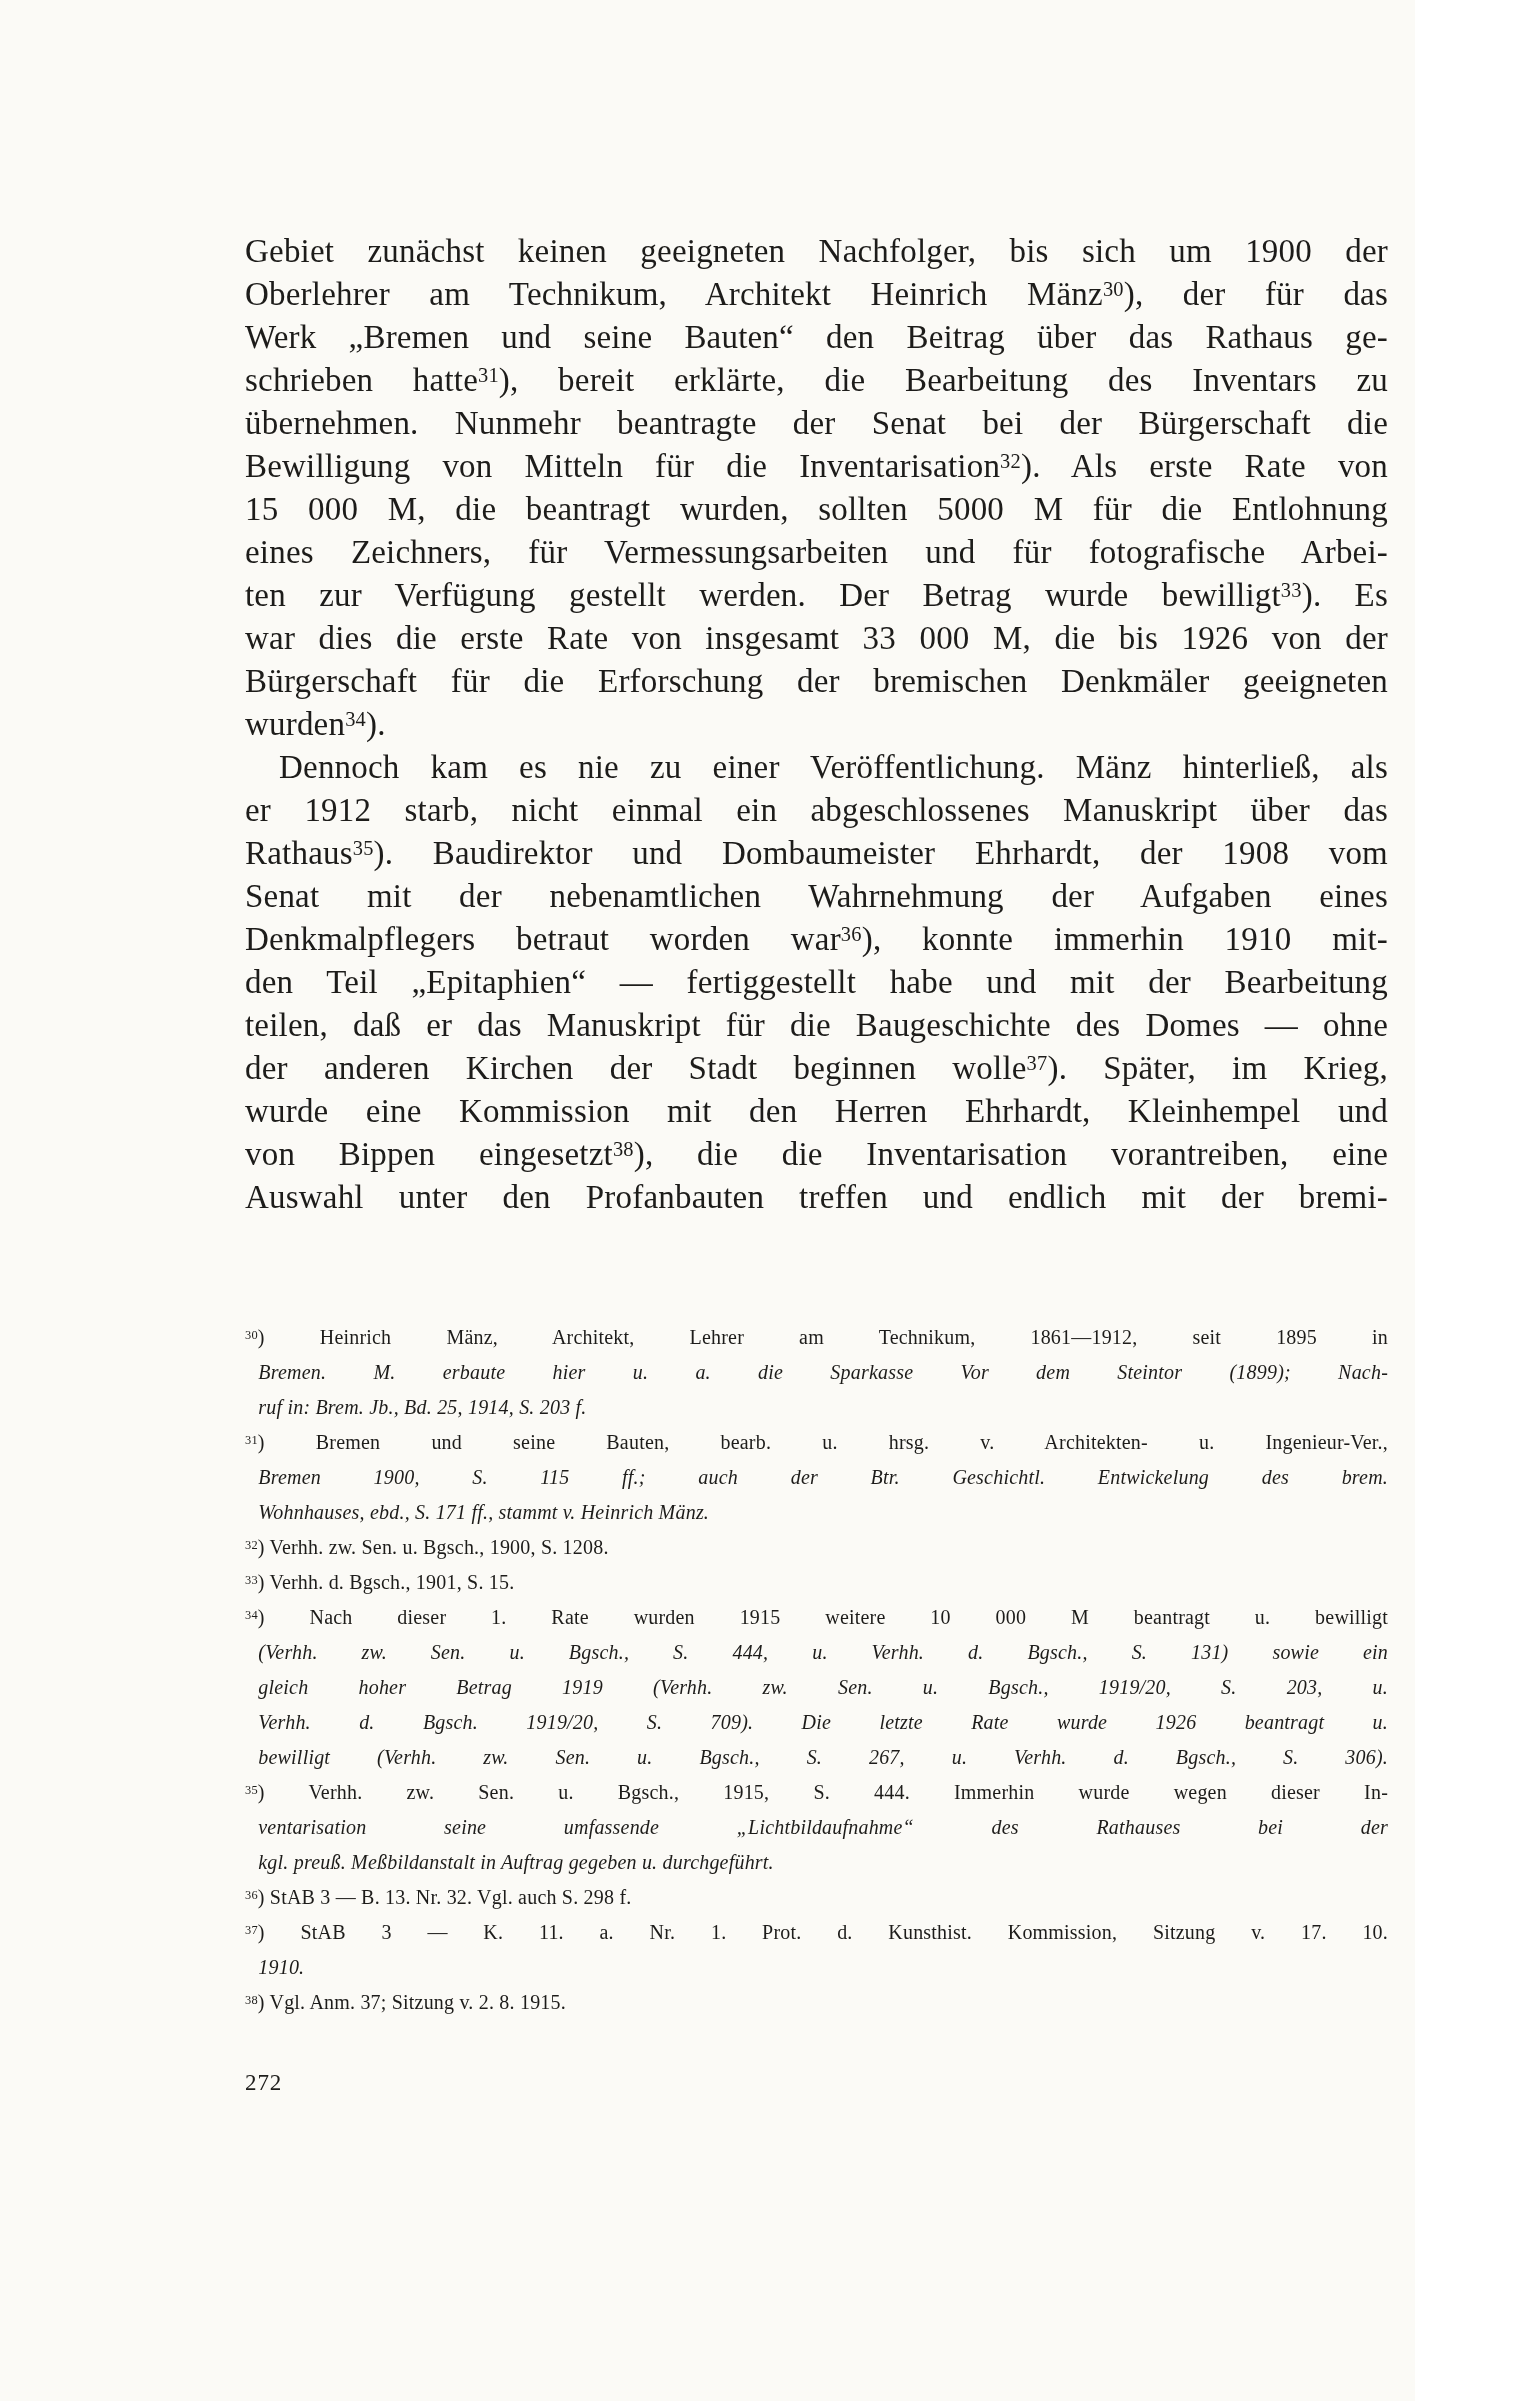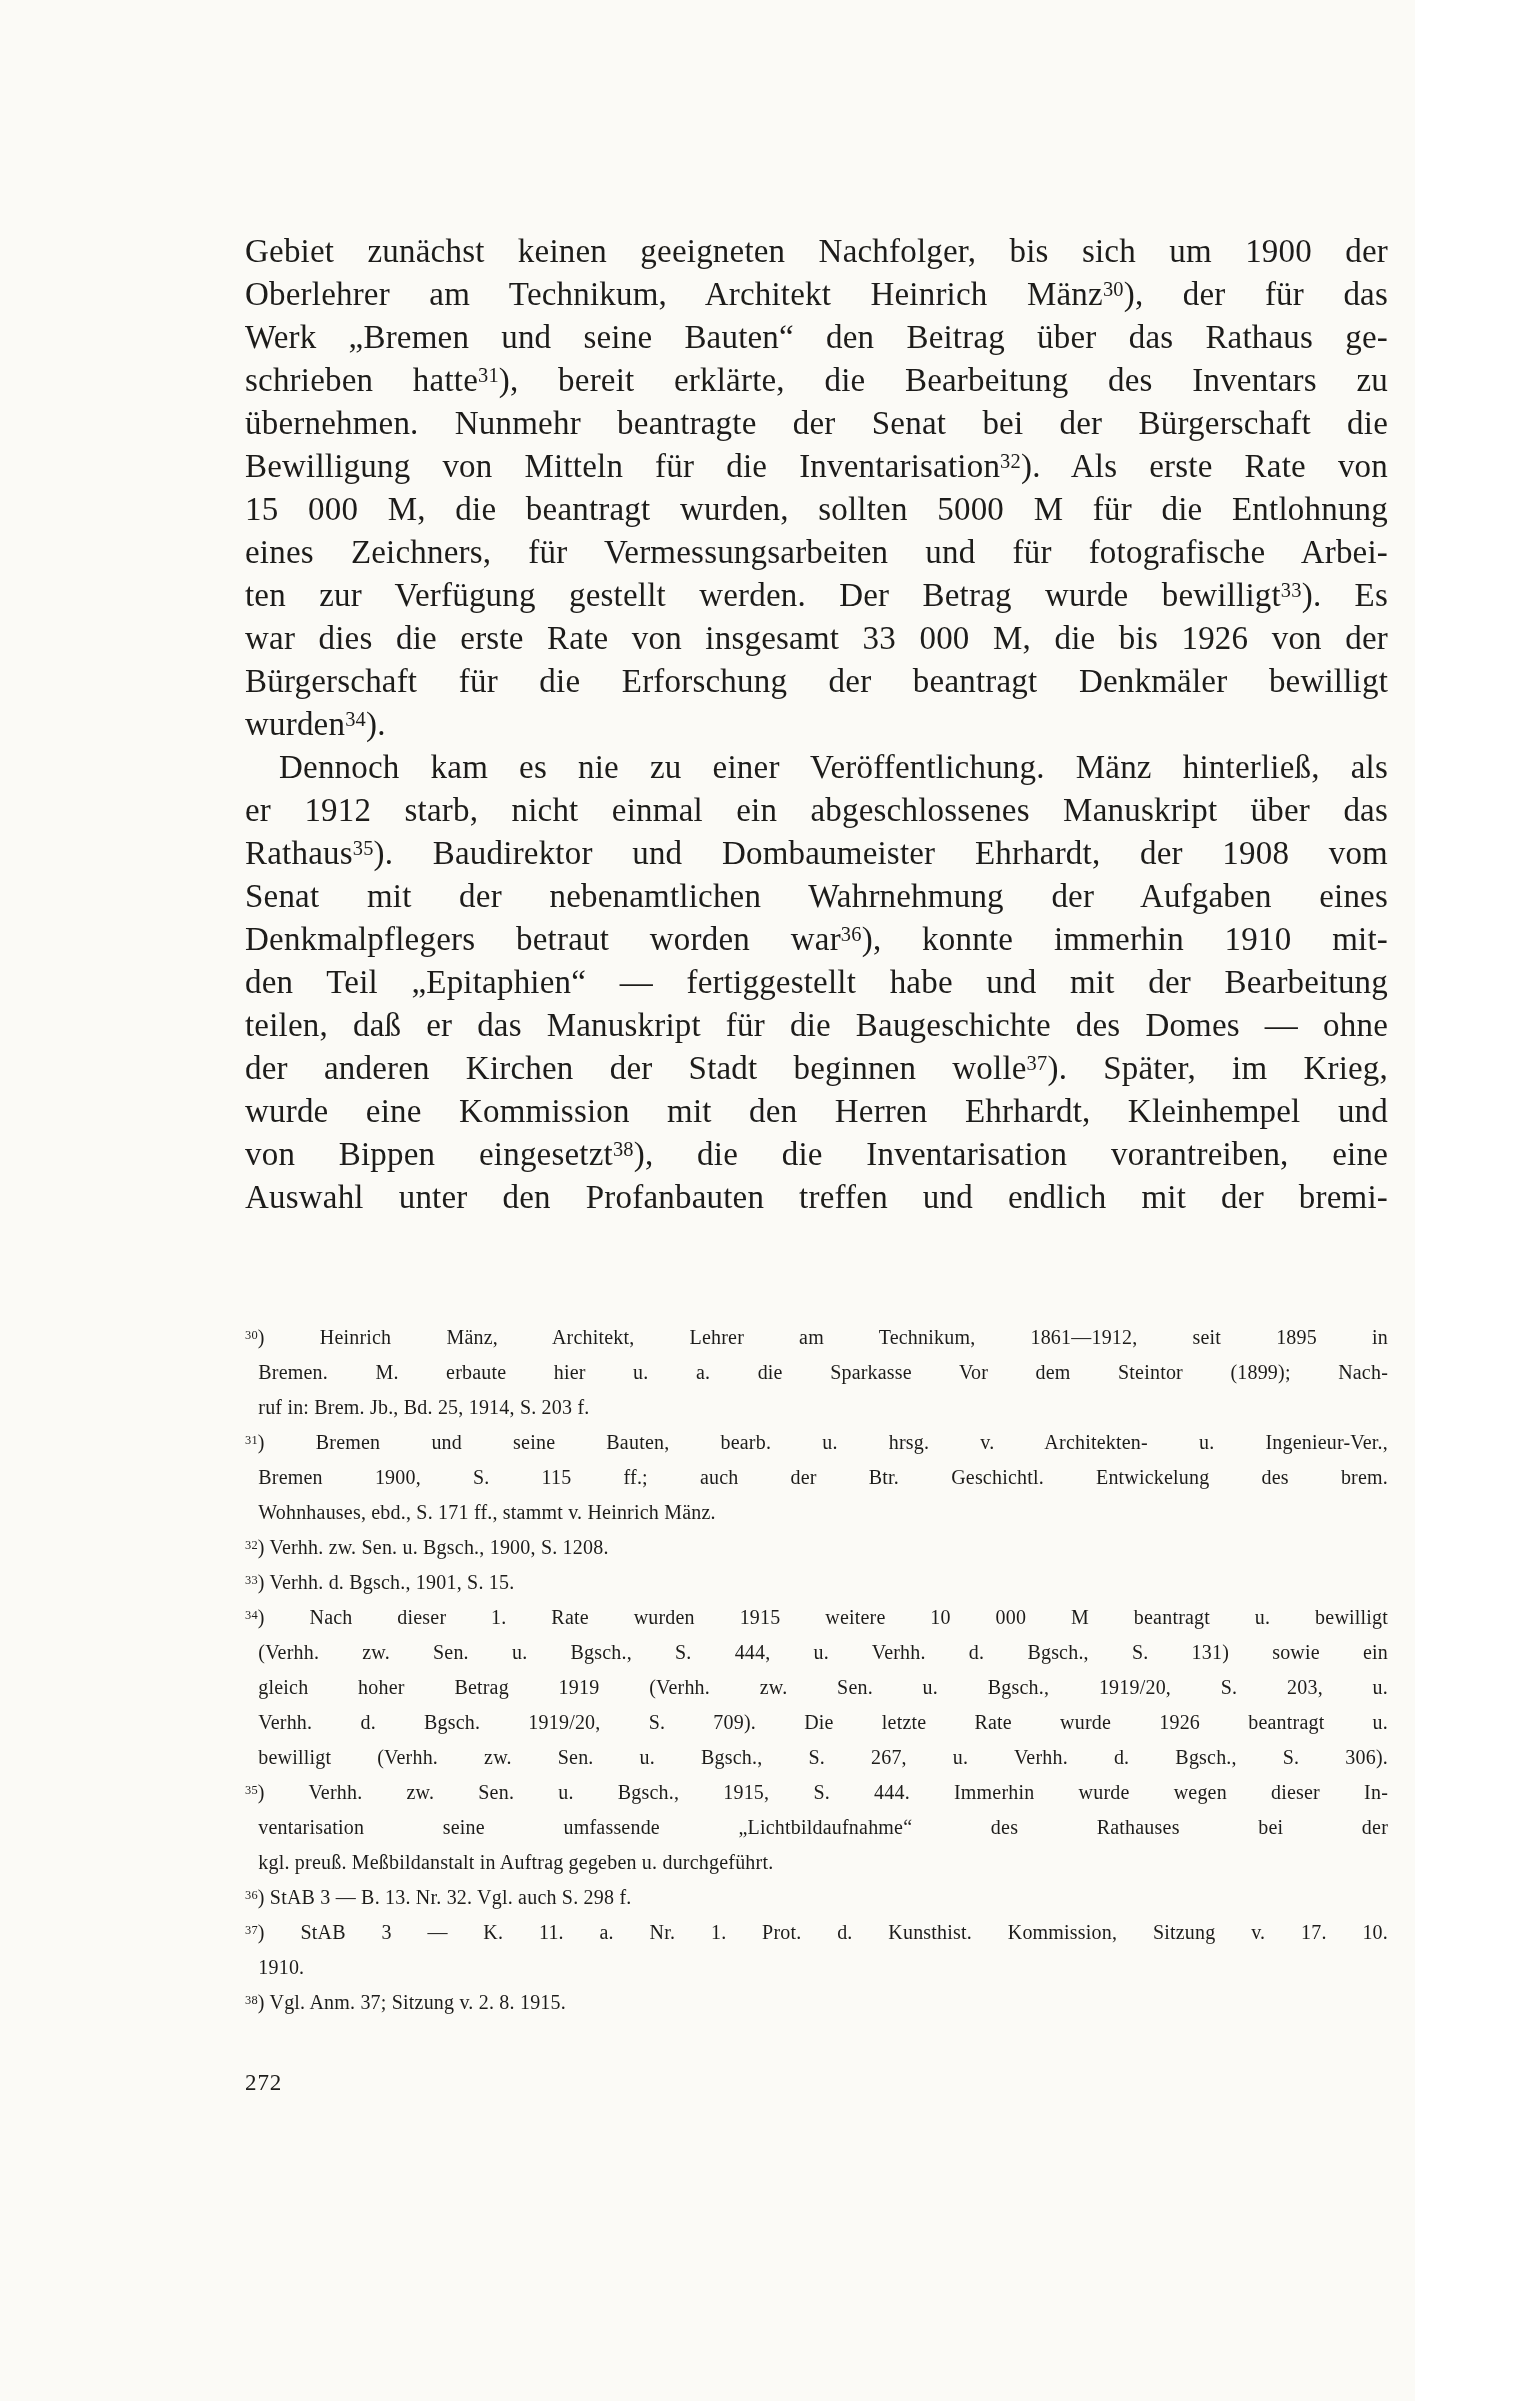--- a/index.html
+++ b/index.html
@@ -41,21 +41,21 @@
 
   .footnotes {
     position: absolute;
     left: 245px;
     top: 1320px;
     width: 1143px;
     font-size: 20px;
     line-height: 35px;
     letter-spacing: 0.2px;
   }
-  .footnotes .line.cont { padding-left: 13.3px; }
+  .footnotes .line.cont { padding-left: 13.3px; font-style: italic; }
   .fn-marker { white-space: pre; }
 
   .page-number {
     position: absolute;
     left: 245px;
     top: 2070px;
     font-size: 23px;
     letter-spacing: 0.9px;
   }
 </style>
@@ -67,21 +67,21 @@
       <div class="line">Gebiet zunächst keinen geeigneten Nachfolger, bis sich um 1900 der</div>
       <div class="line">Oberlehrer am Technikum, Architekt Heinrich Mänz<sup>30</sup>), der für das</div>
       <div class="line">Werk „Bremen und seine Bauten“ den Beitrag über das Rathaus ge-</div>
       <div class="line">schrieben hatte<sup>31</sup>), bereit erklärte, die Bearbeitung des Inventars zu</div>
       <div class="line">übernehmen. Nunmehr beantragte der Senat bei der Bürgerschaft die</div>
       <div class="line">Bewilligung von Mitteln für die Inventarisation<sup>32</sup>). Als erste Rate von</div>
       <div class="line">15 000 M, die beantragt wurden, sollten 5000 M für die Entlohnung</div>
       <div class="line">eines Zeichners, für Vermessungsarbeiten und für fotografische Arbei-</div>
       <div class="line">ten zur Verfügung gestellt werden. Der Betrag wurde bewilligt<sup>33</sup>). Es</div>
       <div class="line">war dies die erste Rate von insgesamt 33 000 M, die bis 1926 von der</div>
-      <div class="line">Bürgerschaft für die Erforschung der beantragt Denkmäler bewilligt</div>
+      <div class="line">Bürgerschaft für die Erforschung der bremischen Denkmäler geeigneten</div>
       <div class="line left">wurden<sup>34</sup>).</div>
       <div class="line indent">Dennoch kam es nie zu einer Veröffentlichung. Mänz hinterließ, als</div>
       <div class="line">er 1912 starb, nicht einmal ein abgeschlossenes Manuskript über das</div>
       <div class="line">Rathaus<sup>35</sup>). Baudirektor und Dombaumeister Ehrhardt, der 1908 vom</div>
       <div class="line">Senat mit der nebenamtlichen Wahrnehmung der Aufgaben eines</div>
       <div class="line">Denkmalpflegers betraut worden war<sup>36</sup>), konnte immerhin 1910 mit-</div>
       <div class="line">den Teil „Epitaphien“ — fertiggestellt habe und mit der Bearbeitung</div>
       <div class="line">teilen, daß er das Manuskript für die Baugeschichte des Domes — ohne</div>
       <div class="line">der anderen Kirchen der Stadt beginnen wolle<sup>37</sup>). Später, im Krieg,</div>
       <div class="line">wurde eine Kommission mit den Herren Ehrhardt, Kleinhempel und</div>

